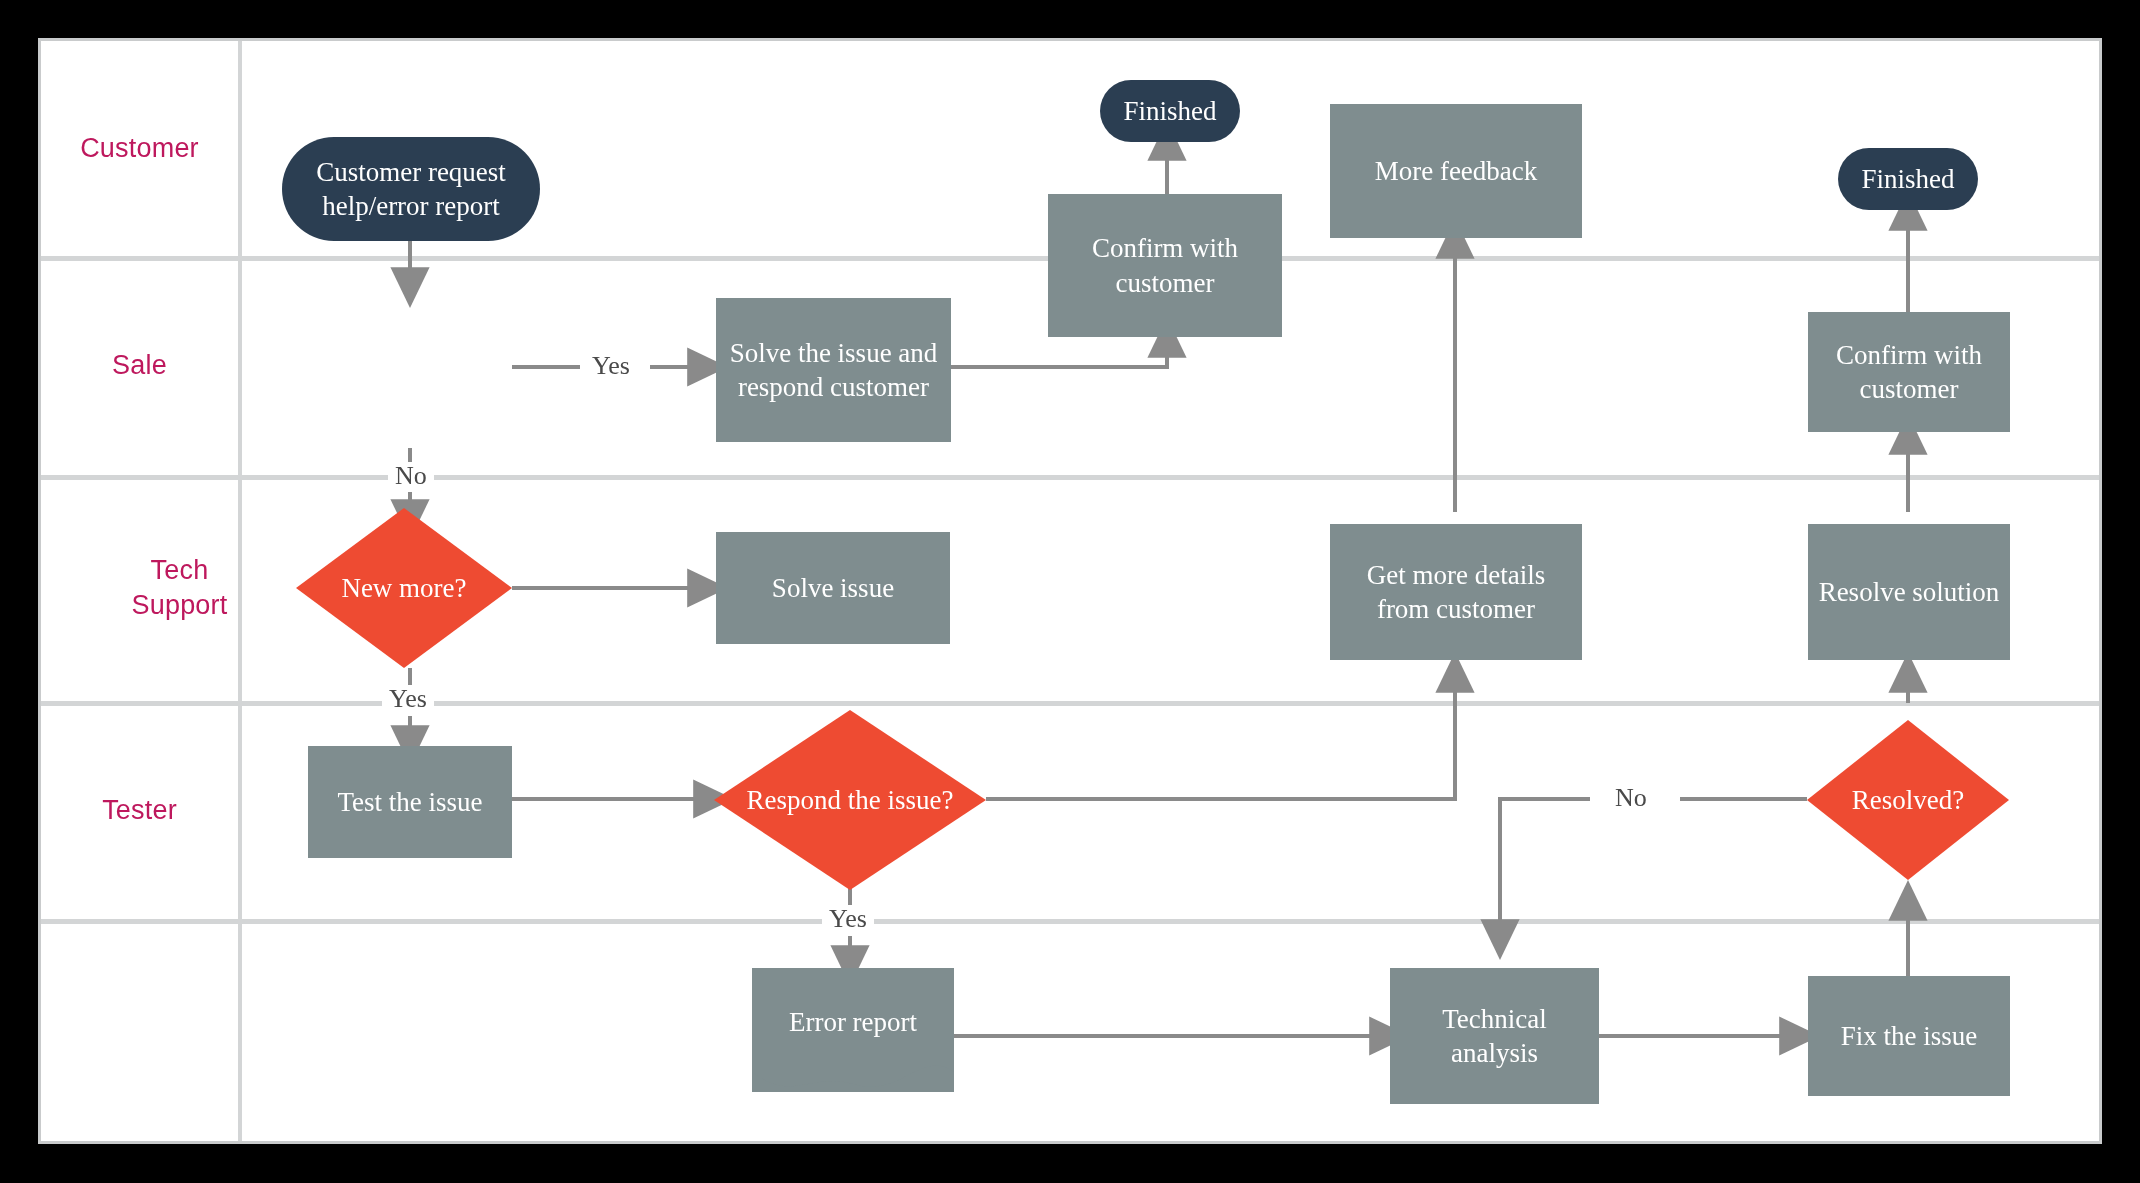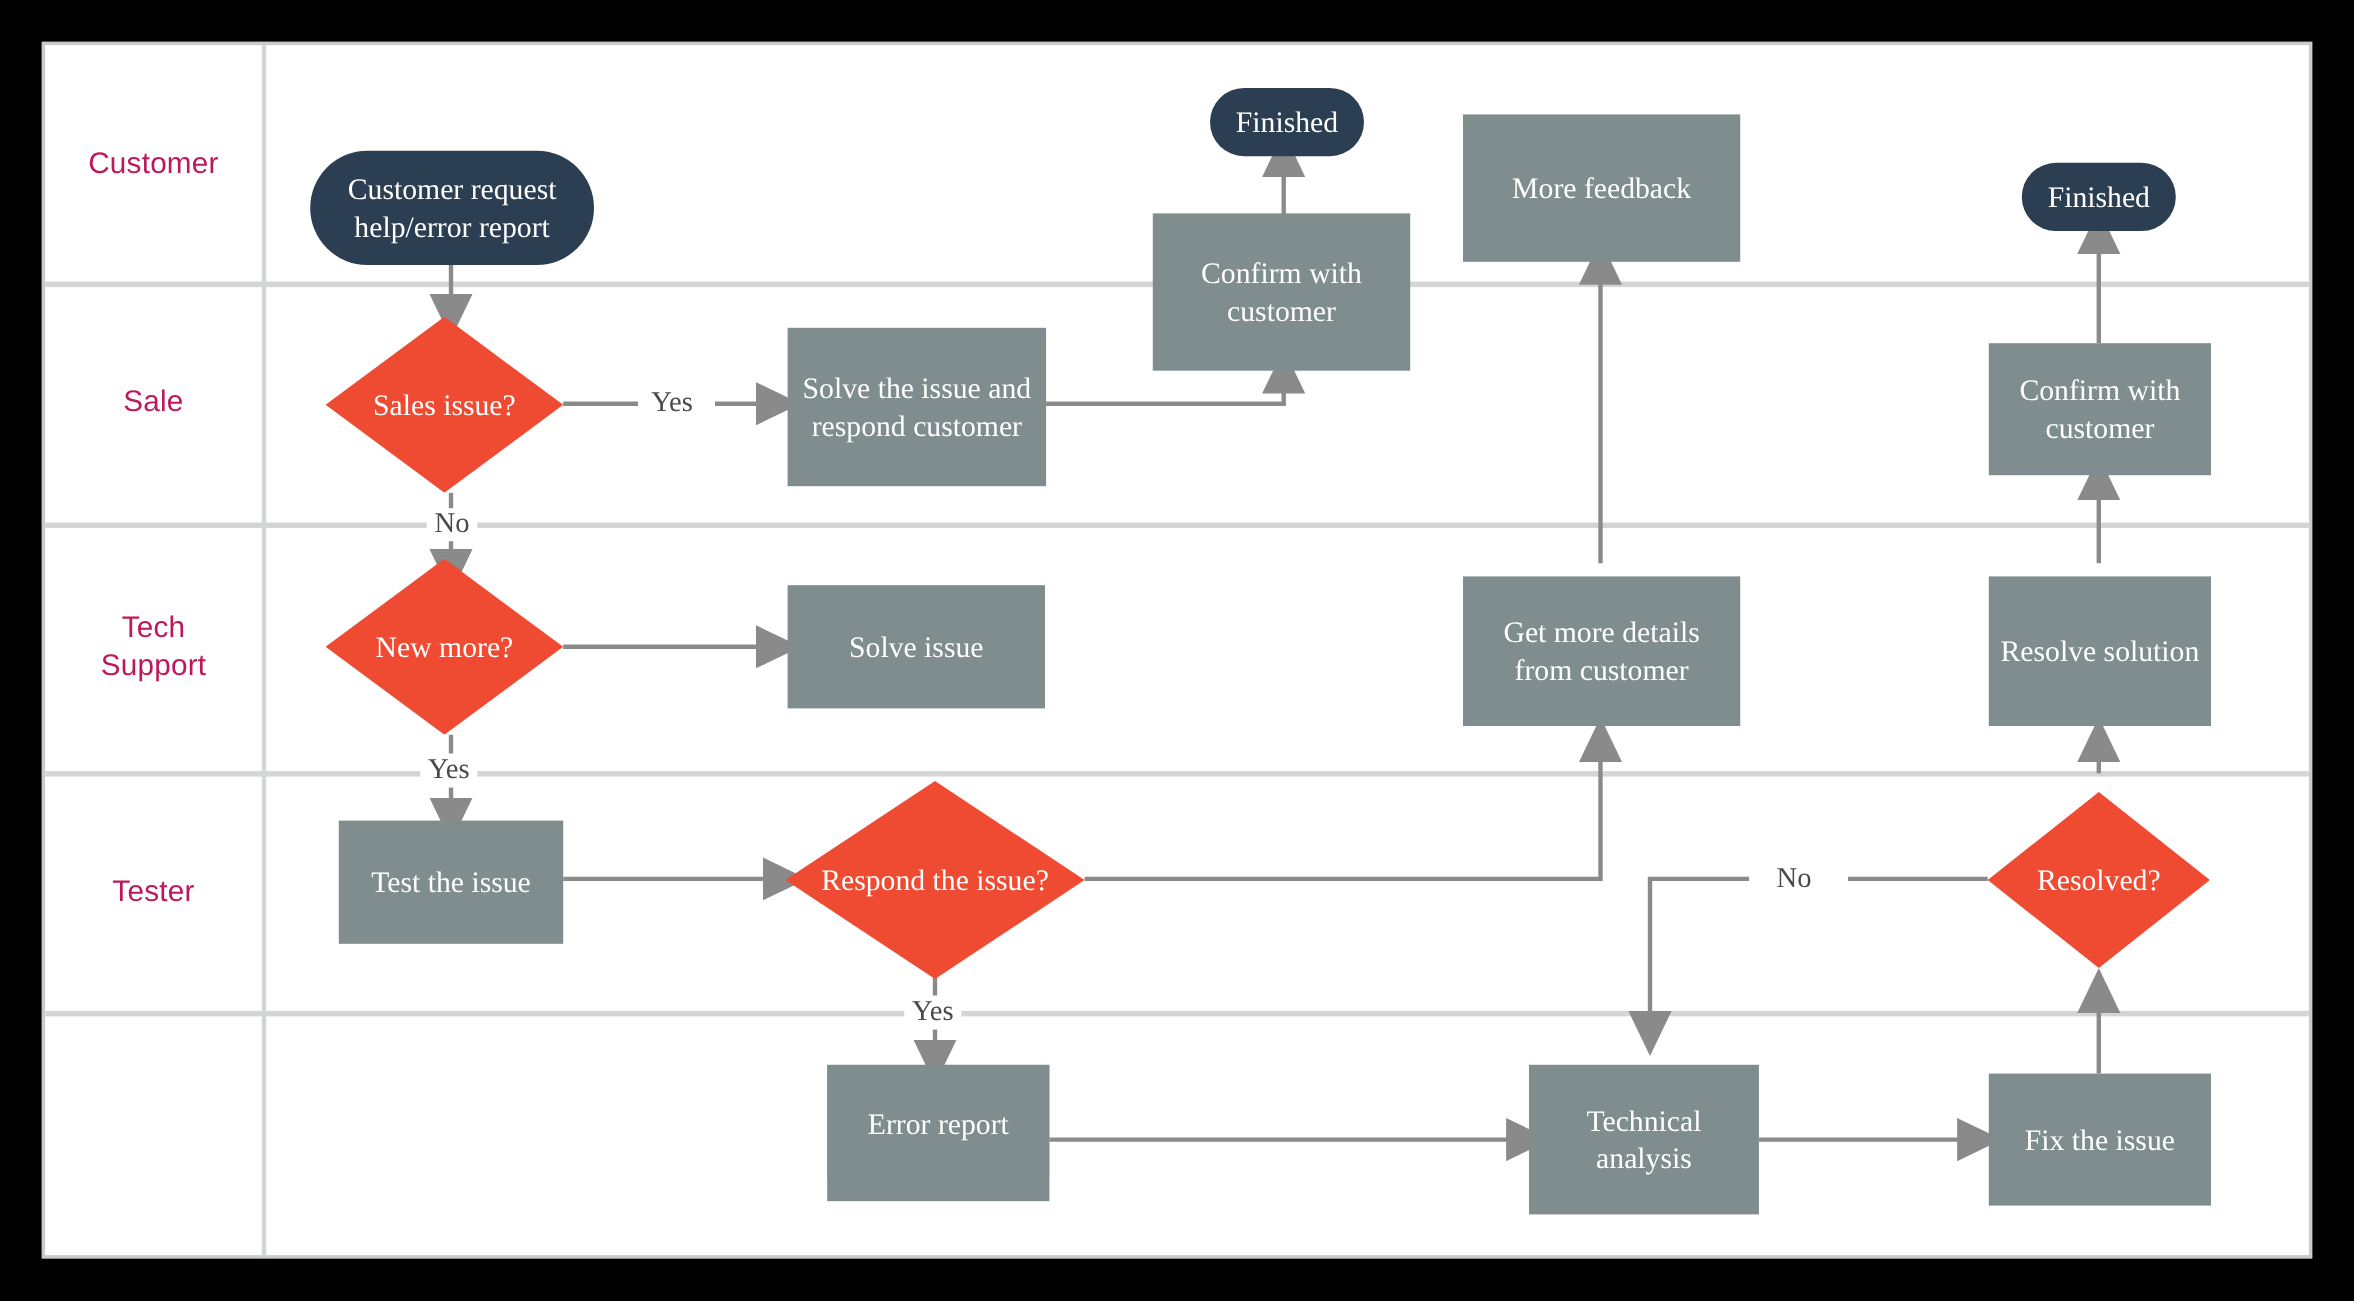--- a/index.html
+++ b/index.html
@@ -136,21 +136,21 @@
 
     <div class="lane-sep" style="top:215px;"></div>
     <div class="lane-sep" style="top:434px;"></div>
     <div class="lane-sep" style="top:660px;"></div>
     <div class="lane-sep" style="top:878px;"></div>
 
     <div id="lane-col-divider"></div>
 
     <div class="lane-label" style="top:0px;   height:215px;">Customer</div>
     <div class="lane-label" style="top:215px; height:219px;">Sale</div>
-    <div class="lane-label" style="top:434px; height:226px; white-space:pre-line;">Tech
+    <div class="lane-label" style="top:434px; height:226px; white-space:pre-line;margin-left:40px;">Tech
 Support</div>
     <div class="lane-label" style="top:660px; height:218px;">Tester</div>
 
   </div>
 
   <svg id="edges" viewBox="0 0 2140 1183">
     <defs>
       <marker id="ah" markerWidth="11" markerHeight="11" refX="5.2" refY="5.5" orient="auto" markerUnits="strokeWidth">
         <path d="M0,0.6 L10.2,5.5 L0,10.4 z" fill="#8a8a8a"></path>
       </marker>
@@ -207,24 +207,20 @@
   <div class="node terminal" style="left:282px; top:110px; width:258px; height:104px;margin-top:27px;">Customer request help/error report</div>
 
   <div class="node terminal" style="left:1100px; top:80px; width:140px; height:62px;">Finished</div>
 
   <div class="node process" style="left:1048px; top:194px; width:234px; height:143px;">Confirm with customer</div>
 
   <div class="node process" style="left:1330px; top:104px; width:252px; height:134px;">More feedback</div>
 
   <div class="node terminal" style="left:1838px; top:148px; width:140px; height:62px;">Finished</div>
 
-  <div class="node decision" style="left:296px; top:288px; width:216px; height:160px;">
-    <span class="dia-bg"></span>
-    <span class="dia-txt">Sales issue?</span>
-  </div>
 
   <div class="node process" style="left:716px; top:298px; width:235px; height:144px;">Solve the issue and respond customer</div>
 
   <div class="node process" style="left:1808px; top:312px; width:202px; height:120px;">Confirm with customer</div>
 
   <div class="node decision" style="left:296px; top:508px; width:216px; height:160px;">
     <span class="dia-bg"></span>
     <span class="dia-txt">New more?</span>
   </div>
 

